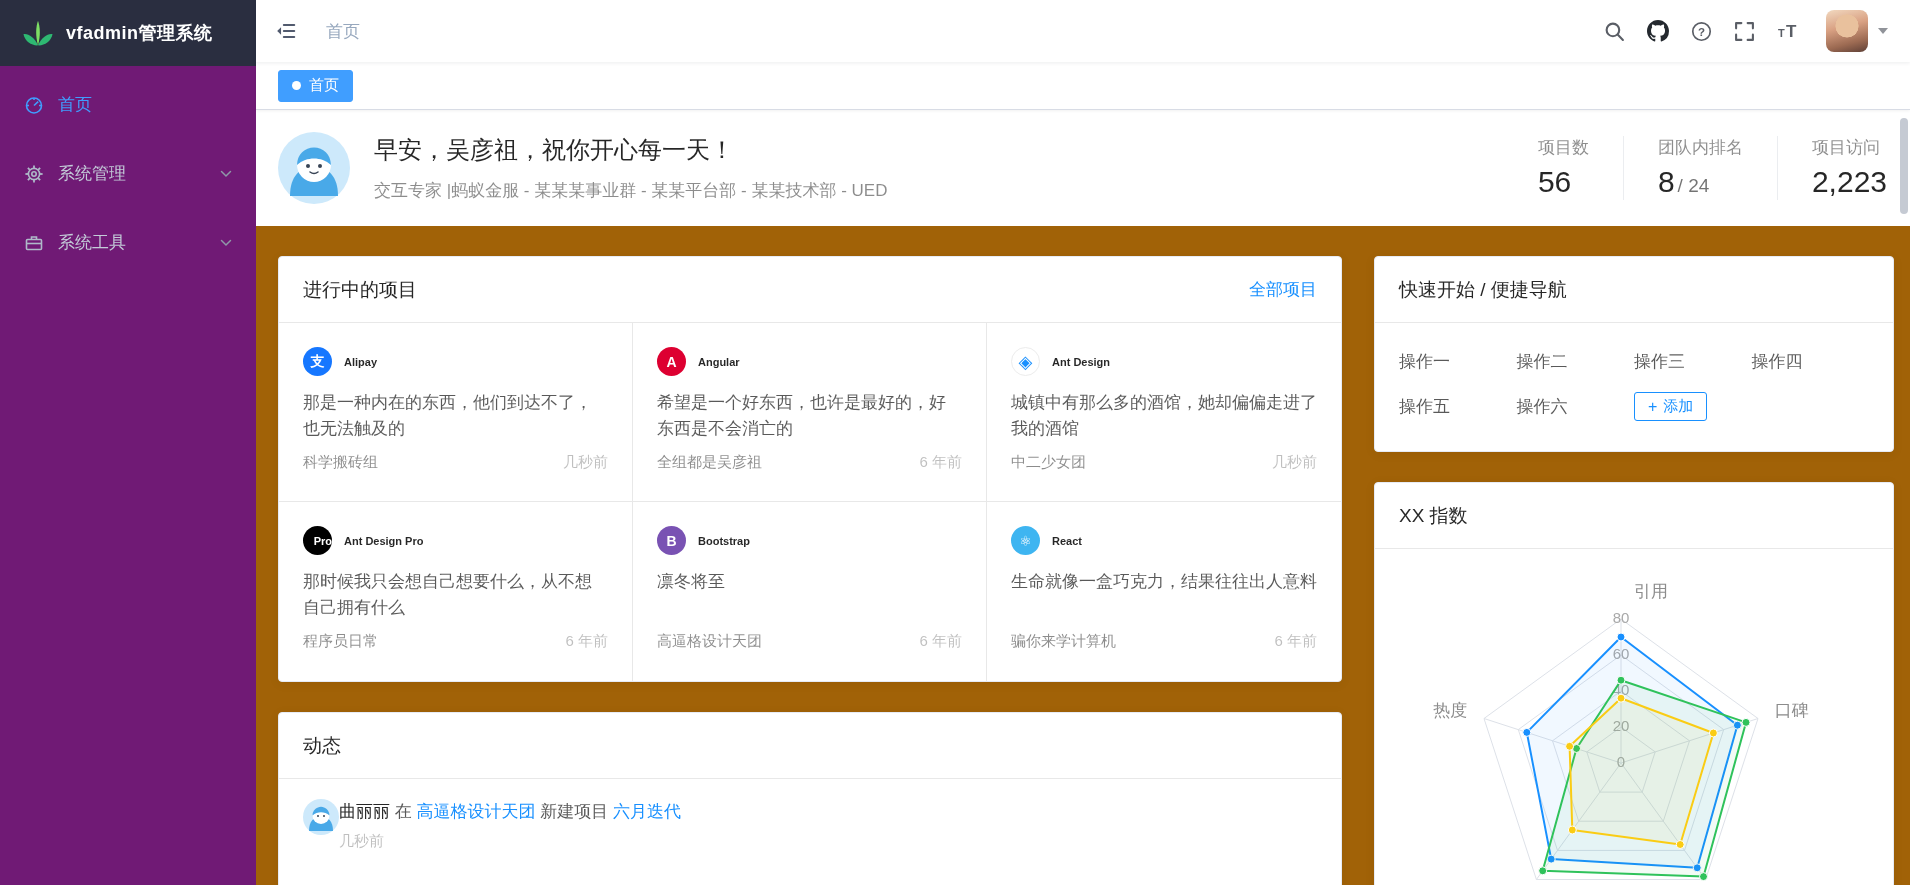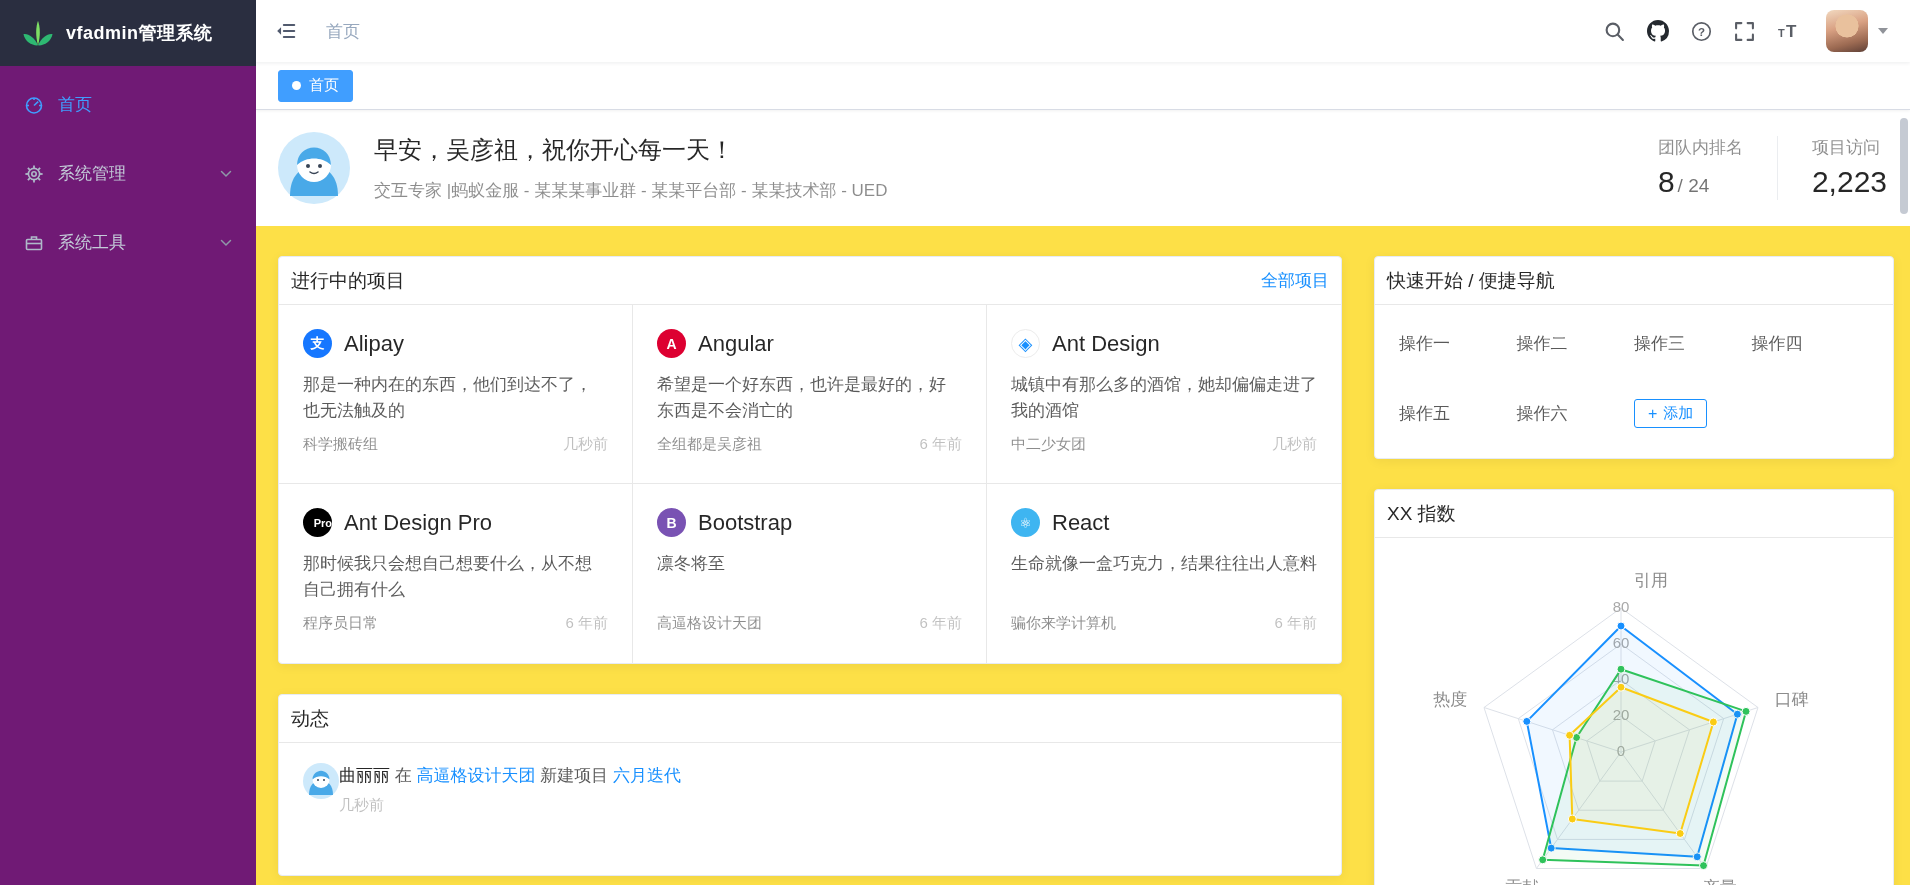--- a/index.html
+++ b/index.html
@@ -33,69 +33,69 @@
   .caret{margin-left:10px;width:0;height:0;border-left:5px solid transparent;border-right:5px solid transparent;border-top:6px solid #909399}
 
   
   .tags-bar{height:48px;background:#fff;border-bottom:1px solid #d8dce5;box-shadow:0 1px 3px rgba(0,0,0,.06);
     display:flex;align-items:center;padding-left:22px;position:relative;z-index:5}
   .tag{display:inline-flex;align-items:center;height:32px;padding:0 13px;background:#409eff;border:1px solid #409eff;
     color:#fff;font-size:15px;border-radius:3px;cursor:pointer}
   .tag .dot{width:9px;height:9px;border-radius:50%;background:#fff;margin-right:8px}
 
   
-  .scroll-area{flex:1;overflow:hidden;background:#fde047}
+  .scroll-area{flex:1;overflow:hidden;background:#a16207}
   .welcome{background:#fff;height:116px;display:flex;align-items:center;padding:0 16px 0 22px}
   .welcome-avatar{width:72px;height:72px;flex-shrink:0;cursor:default}
   .welcome-info{margin-left:24px}
   .greeting{font-size:24px;font-weight:500;color:rgba(0,0,0,.85)}
   .subtitle{font-size:17px;color:rgba(0,0,0,.45);margin-top:13px}
   .stats{margin-left:auto;display:flex;align-items:center}
   .stat{padding:0 34px}
   .stat + .stat{border-left:1px solid #ebedf0}
   .stat:last-child{padding-right:4px}
   .stat-label{font-size:17px;color:rgba(0,0,0,.45);margin-bottom:6px}
   .stat-value{font-size:30px;color:rgba(0,0,0,.85);line-height:1.15}
   .stat-suffix{font-size:19px;color:rgba(0,0,0,.55);margin-left:3px}
 
   .content{display:flex;gap:32px;padding:30px 16px 0 22px;align-items:flex-start}
   .col-left{width:1064px;flex-shrink:0;display:flex;flex-direction:column;gap:30px}
   .col-right{flex:1;display:flex;flex-direction:column;gap:30px;min-width:0}
 
   .card{background:#fff;border:1px solid #e6ebf5;border-radius:4px;box-shadow:0 2px 12px rgba(0,0,0,.06)}
-  .card-header{height:48px;display:flex;align-items:center;padding:0 12px;border-bottom:1px solid #e8e8e8}
+  .card-header{height:66px;display:flex;align-items:center;padding:0 24px;border-bottom:1px solid #e8e8e8}
   .card-title{font-size:19px;font-weight:500;color:rgba(0,0,0,.85)}
   .all-link{margin-left:auto;font-size:17px;color:#1890ff;cursor:pointer}
 
   
   .projects-grid{display:grid;grid-template-columns:repeat(3,1fr)}
   .project-cell{height:179px;padding:24px;border-right:1px solid #e8e8e8;border-bottom:1px solid #e8e8e8;cursor:pointer}
   .project-cell:nth-child(3n){border-right:none}
   .project-cell:nth-child(n+4){border-bottom:none}
   .project-head{display:flex;align-items:center;gap:12px}
   .project-icon{width:29px;height:29px;border-radius:50%;display:flex;align-items:center;justify-content:center;
     font-weight:bold;font-size:14px;flex-shrink:0}
   .project-icon.small-text{font-size:11px}
-  .project-name{font-size:22px;font-weight:400;color:rgba(0,0,0,.85)}
+  .project-name{font-size:11px;font-weight:700;color:rgba(0,0,0,.85)}
   .project-desc{margin-top:14px;font-size:17px;line-height:1.5;color:rgba(0,0,0,.65);height:51px;overflow:hidden}
   .project-foot{margin-top:12px;display:flex;align-items:center;font-size:15px}
   .project-group{color:rgba(0,0,0,.45);cursor:pointer}
   .project-time{margin-left:auto;color:rgba(0,0,0,.25)}
 
   
   .activity-list{padding:20px 24px 60px}
   .activity-item{display:flex;gap:0}
   .activity-avatar{width:36px;height:36px;flex-shrink:0}
   .activity-line{font-size:17px;color:rgba(0,0,0,.65);line-height:1.5}
   .activity-line .user{color:rgba(0,0,0,.85)}
   .activity-line .link{color:#1890ff;cursor:pointer}
   .activity-time{margin-top:7px;font-size:15px;color:rgba(0,0,0,.25)}
 
   
-  .quick-grid{padding:27px 24px 30px;display:grid;grid-template-columns:repeat(4,1fr);row-gap:44px;align-items:center}
+  .quick-grid{padding:27px 24px 30px;display:grid;grid-template-columns:repeat(4,1fr);row-gap:19px;align-items:center}
   .quick-link{font-size:17px;color:rgba(0,0,0,.65);cursor:pointer}
   .add-btn{display:inline-flex;align-items:center;gap:6px;justify-self:start;background:#fff;border:1px solid #1890ff;
     color:#1890ff;font-size:15px;padding:4px 13px;border-radius:3px;cursor:pointer;font-family:inherit}
   .add-btn .plus{font-size:16px;line-height:1}
 
   
   .index-card{padding-bottom:60px}
   .index-body{padding:8px 0 0 6px}
   #radar-svg{display:block;width:480px;height:360px}
 
@@ -245,20 +245,24 @@
             <circle cx="30" cy="34" r="2" fill="#384455"></circle>
             <circle cx="42" cy="34" r="2" fill="#384455"></circle>
             <path d="M32 40 Q36 43 40 40" stroke="#384455" stroke-width="1.5" fill="none" stroke-linecap="round"></path>
           </svg>
         </span>
         <div class="welcome-info">
           <div class="greeting">早安，吴彦祖，祝你开心每一天！</div>
           <div class="subtitle">交互专家 |蚂蚁金服 - 某某某事业群 - 某某平台部 - 某某技术部 - UED</div>
         </div>
         <div class="stats">
+          <div class="stat">
+            <div class="stat-label">项目数</div>
+            <div><span class="stat-value">56</span><span class="stat-suffix"></span></div>
+          </div>
           <div class="stat">
             <div class="stat-label">团队内排名</div>
             <div><span class="stat-value">8</span><span class="stat-suffix">/ 24</span></div>
           </div>
           <div class="stat">
             <div class="stat-label">项目访问</div>
             <div><span class="stat-value">2,223</span><span class="stat-suffix"></span></div>
           </div>
         </div>
       </section>

